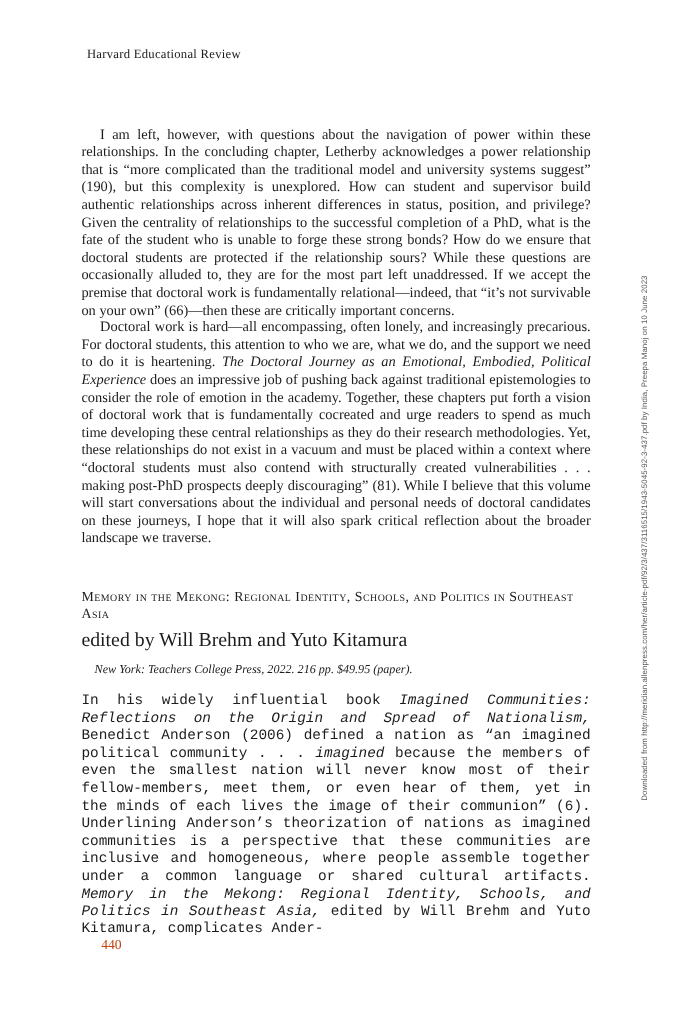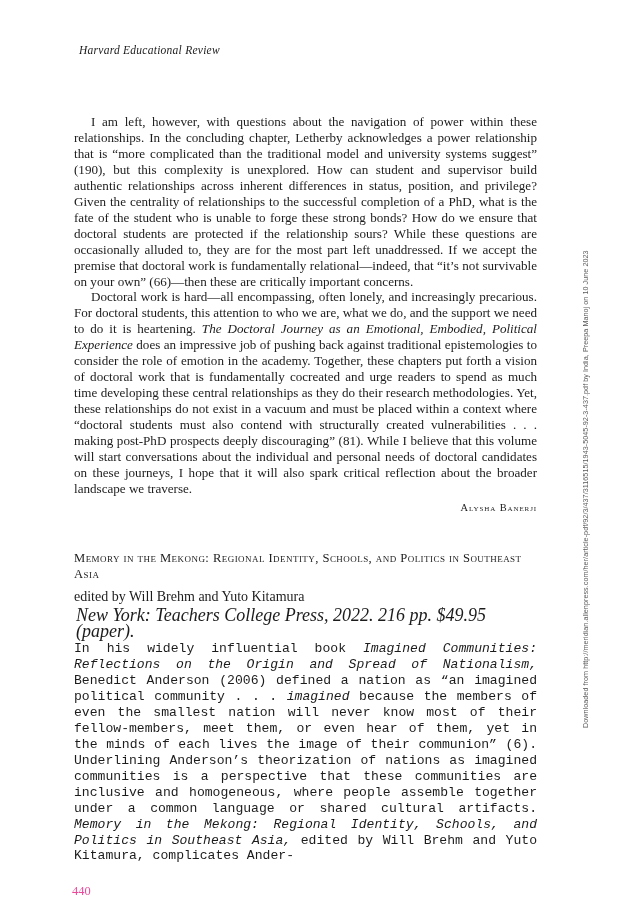--- a/index.html
+++ b/index.html
@@ -21,21 +21,20 @@
   .page {
     position: absolute;
     inset: 0;
   }
 
   
   .running-head {
     position: absolute;
     left: 79px;
     top: 44px;
-    font-style: italic;
     font-size: 11.5px;
     letter-spacing: 0.25px;
     color: #1b1b1b;
     white-space: nowrap;
   }
 
   
   .column {
     position: absolute;
     left: 74px;
@@ -76,44 +75,43 @@
     margin: 0;
     font-size: 12.6px;
     font-variant: small-caps;
     letter-spacing: 0.45px;
     line-height: 16.6px;
     color: #1c1c1c;
     font-weight: normal;
   }
   .review-editors {
     margin: 6px 0 0 0;
-    font-size: 14px;
+    font-size: 18px;
     line-height: 16px;
     color: #1c1c1c;
   }
   .review-pub {
-    margin: 2px;
-    font-size: 18px;
+    margin: 12px;
+    font-size: 11px;
     line-height: 16px;
     font-style: italic;
     color: #1c1c1c;
   }
   .review-body {
     margin-top: 13px;
     font-family: Liberation Mono, monospace;
   }
 
   
   .folio {
     position: absolute;
-    left: 72px;
+    left: 92px;
     top: 852px;
     font-size: 12.4px;
-    color: #ec4899;
-    margin-top: 32px;
+    color: #c2410c;
   }
 
   
   .download-stamp {
     position: absolute;
     left: 578px;
     top: 208px;
     width: 16px;
     height: 520px;
     font-family: "Liberation Sans", "DejaVu Sans", sans-serif;
@@ -135,21 +133,20 @@
 <div class="page">
 
   <div class="running-head">Harvard Educational Review</div>
 
   <div class="column">
 
     <p class="body-text indent">I am left, however, with questions about the navigation of power within these relationships. In the concluding chapter, Letherby acknowledges a power relationship that is “more complicated than the traditional model and university systems suggest” (190), but this complexity is unexplored. How can student and supervisor build authentic relationships across inherent differences in status, position, and privilege? Given the centrality of relationships to the successful completion of a PhD, what is the fate of the student who is unable to forge these strong bonds? How do we ensure that doctoral students are protected if the relationship sours? While these questions are occasionally alluded to, they are for the most part left unaddressed. If we accept the premise that doctoral work is fundamentally relational—indeed, that “it’s not survivable on your own” (66)—then these are critically important concerns.</p>
 
     <p class="body-text indent"><span>Doctoral work is hard—all encompassing, often lonely, and increasingly precarious. For doctoral students, this attention to who we are, what we do, and the support we need to do it is heartening. </span><i>The Doctoral Journey as an Emotional, Embodied, Political Experience</i><span> does an impressive job of pushing back against traditional epistemologies to consider the role of emotion in the academy. Together, these chapters put forth a vision of doctoral work that is fundamentally cocreated and urge readers to spend as much time developing these central relationships as they do their research methodologies. Yet, these relationships do not exist in a vacuum and must be placed within a context where “doctoral students must also contend with structurally created vulnerabilities . . . making post-PhD prospects deeply discouraging” (81). While I believe that this volume will start conversations about the individual and personal needs of doctoral candidates on these journeys, I hope that it will also spark critical reflection about the broader landscape we traverse.</span></p>
 
-    <p class="signature">Alysha Banerji</p>
 
     <div class="review-block">
 
       <h2 class="review-title">Memory in the Mekong: Regional Identity, Schools, and Politics in Southeast Asia</h2>
 
       <p class="review-editors">edited by Will Brehm and Yuto Kitamura</p>
 
       <p class="review-pub">New York: Teachers College Press, 2022. 216 pp. $49.95 (paper).</p>
 
       <p class="body-text review-body"><span>In his widely influential book </span><i>Imagined Communities: Reflections on the Origin and Spread of Nationalism,</i><span> Benedict Anderson (2006) defined a nation as “an imagined political community . . . </span><i>imagined</i><span> because the members of even the smallest nation will never know most of their fellow-members, meet them, or even hear of them, yet in the minds of each lives the image of their communion” (6). Underlining Anderson’s theorization of nations as imagined communities is a perspective that these communities are inclusive and homogeneous, where people assemble together under a common language or shared cultural artifacts. </span><i>Memory in the Mekong: Regional Identity, Schools, and Politics in Southeast Asia,</i><span> edited by Will Brehm and Yuto Kitamura, complicates Ander-</span></p>

